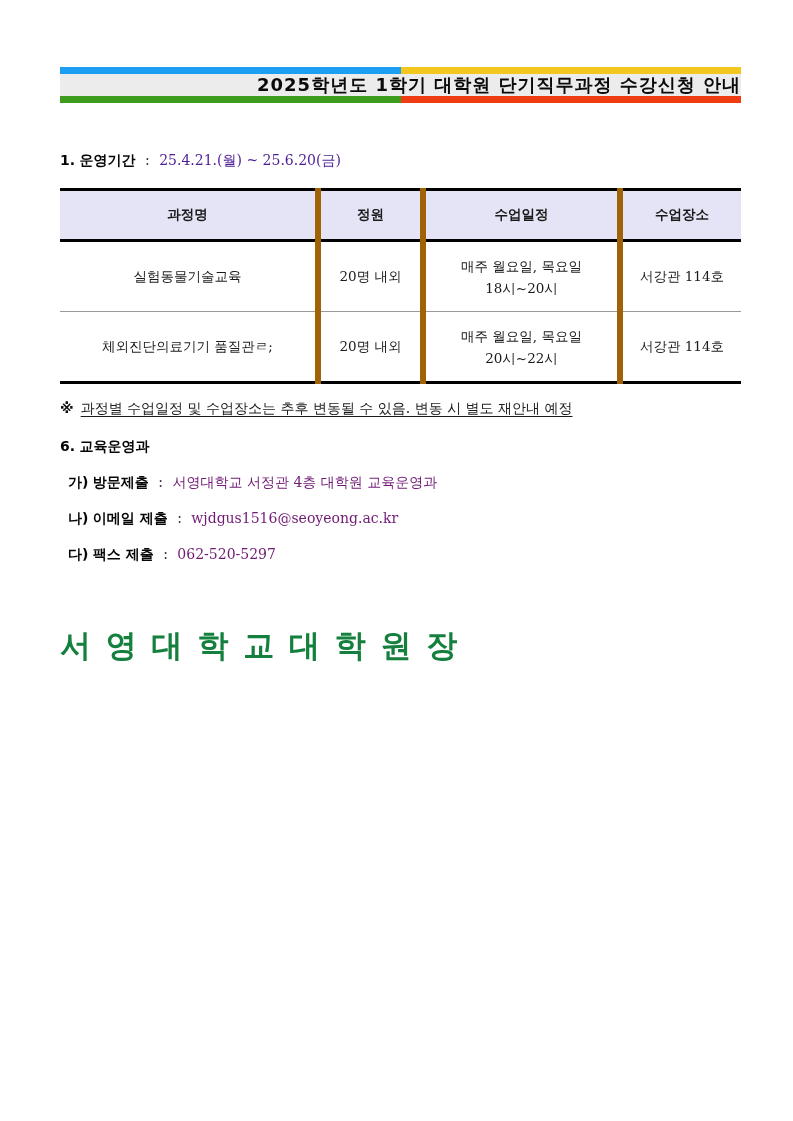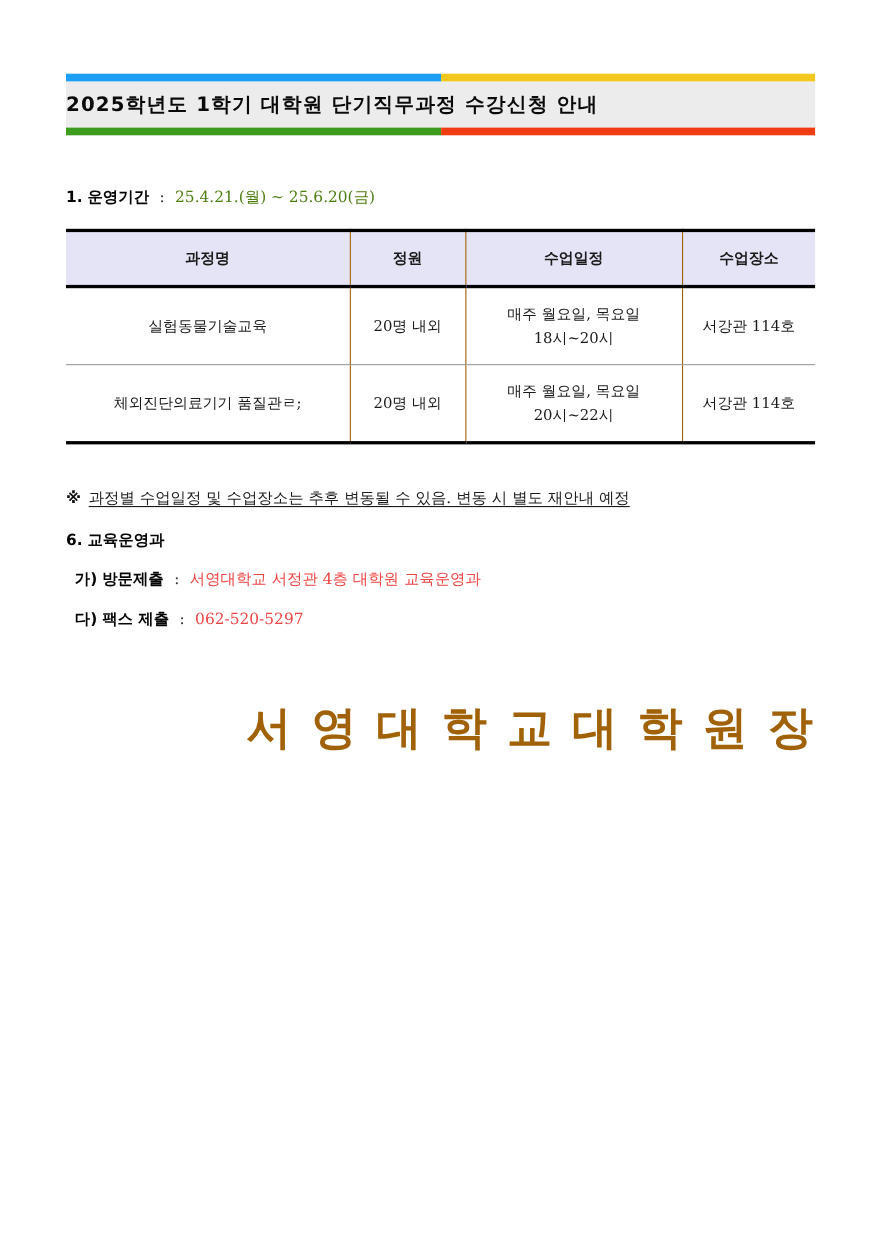--- a/index.html
+++ b/index.html
@@ -15,72 +15,72 @@
 
   
   .banner { width:681px; }
   .banner-bar { display:flex; height:7px; }
   .banner-bar .half { flex:1 1 50%; }
   .bar-blue   { background:#1c9ef2; }
   .bar-yellow { background:#f3c71d; }
   .bar-green  { background:#3d9c1e; }
   .bar-red    { background:#f03c12; }
   .banner-body {
-    background:#ececec; height:42px;
-    display:flex; align-items:center; justify-content:flex-start;
+    background:#ececec; height:22px;
+    display:flex; align-items:center; justify-content:flex-end;
   }
   .banner-title {
     font-family:"DejaVu Sans", sans-serif;
     font-weight:bold; font-size:18px; letter-spacing:1px; color:#0a0a0a;
   }
 
   
   .item { margin-top:21px; font-size:14px; line-height:17px; white-space:nowrap; }
   .item.first { margin-top:49px; }
   .item .no, .item .label {
     font-family:"DejaVu Sans", sans-serif; font-weight:bold; color:#050505;
   }
   .item .sep { margin:0 5px; color:#333; }
-  .item .text { color:#4d7c0f; }
+  .item .text { color:#4c1d95; }
 
   
   table.courses {
     width:681px; margin-top:19px;
     border-collapse:collapse; table-layout:fixed;
     border-top:3px solid #000;
     font-size:13.5px; color:#1a1a1a;
   }
   table.courses th {
     background:#e5e4f6; height:46px;
     font-family:"DejaVu Sans", sans-serif; font-weight:bold; font-size:13.5px;
     border-bottom:3px solid #000;
   }
   table.courses td { height:67px; text-align:center; border-bottom:1px solid #9a9a9a; }
   table.courses tr.last td { border-bottom:3px solid #000; }
-  table.courses th.v, table.courses td.v { border-right:1px solid #a16207; }
+  table.courses th.v, table.courses td.v { border-right:6px solid #a16207; }
   .sched-line { display:block; line-height:22px; }
 
   
-  .note { margin-top:41px; font-size:14px; line-height:17px; white-space:nowrap; }
+  .note { margin-top:16px; font-size:14px; line-height:17px; white-space:nowrap; }
   .note .marker { font-family:"DejaVu Sans", sans-serif; font-weight:bold; margin-right:7px; }
   .note .note-text { text-decoration:underline; text-underline-offset:3px; color:#1a1a1a; }
 
   
   .sub-item { margin-top:19px; margin-left:8px; font-size:14px; line-height:17px; white-space:nowrap; }
   .sub-item .no, .sub-item .label {
     font-family:"DejaVu Sans", sans-serif; font-weight:bold; color:#050505;
   }
   .sub-item .sep { margin:0 5px; color:#333; }
-  .sub-item .text { color:#ef4444; }
+  .sub-item .text { color:#701a75; }
 
   
   .signature {
-    margin-top:62px; width:681px; text-align:right;
+    margin-top:62px; width:681px; text-align:left;
     font-family:"DejaVu Serif", serif; font-weight:bold;
-    font-size:41px; color:#a16207; letter-spacing:2px; white-space:nowrap;
+    font-size:31px; color:#15803d; letter-spacing:2px; white-space:nowrap;
   }
 </style>
 </head>
 <body>
 
 <div class="page">
   <div class="content">
 
     <div class="banner">
       <div class="banner-bar">
@@ -153,20 +153,26 @@
       <span class="label">교육운영과</span>
     </div>
 
     <div class="sub-item">
       <span class="no">가)</span>
       <span class="label">방문제출</span>
       <span class="sep">:</span>
       <span class="text">서영대학교 서정관 4층 대학원 교육운영과</span>
     </div>
 
+    <div class="sub-item">
+      <span class="no">나)</span>
+      <span class="label">이메일 제출</span>
+      <span class="sep">:</span>
+      <span class="text">wjdgus1516@seoyeong.ac.kr</span>
+    </div>
 
     <div class="sub-item">
       <span class="no">다)</span>
       <span class="label">팩스 제출</span>
       <span class="sep">:</span>
       <span class="text">062-520-5297</span>
     </div>
 
     <div class="signature">서 영 대 학 교 대 학 원 장</div>
 

